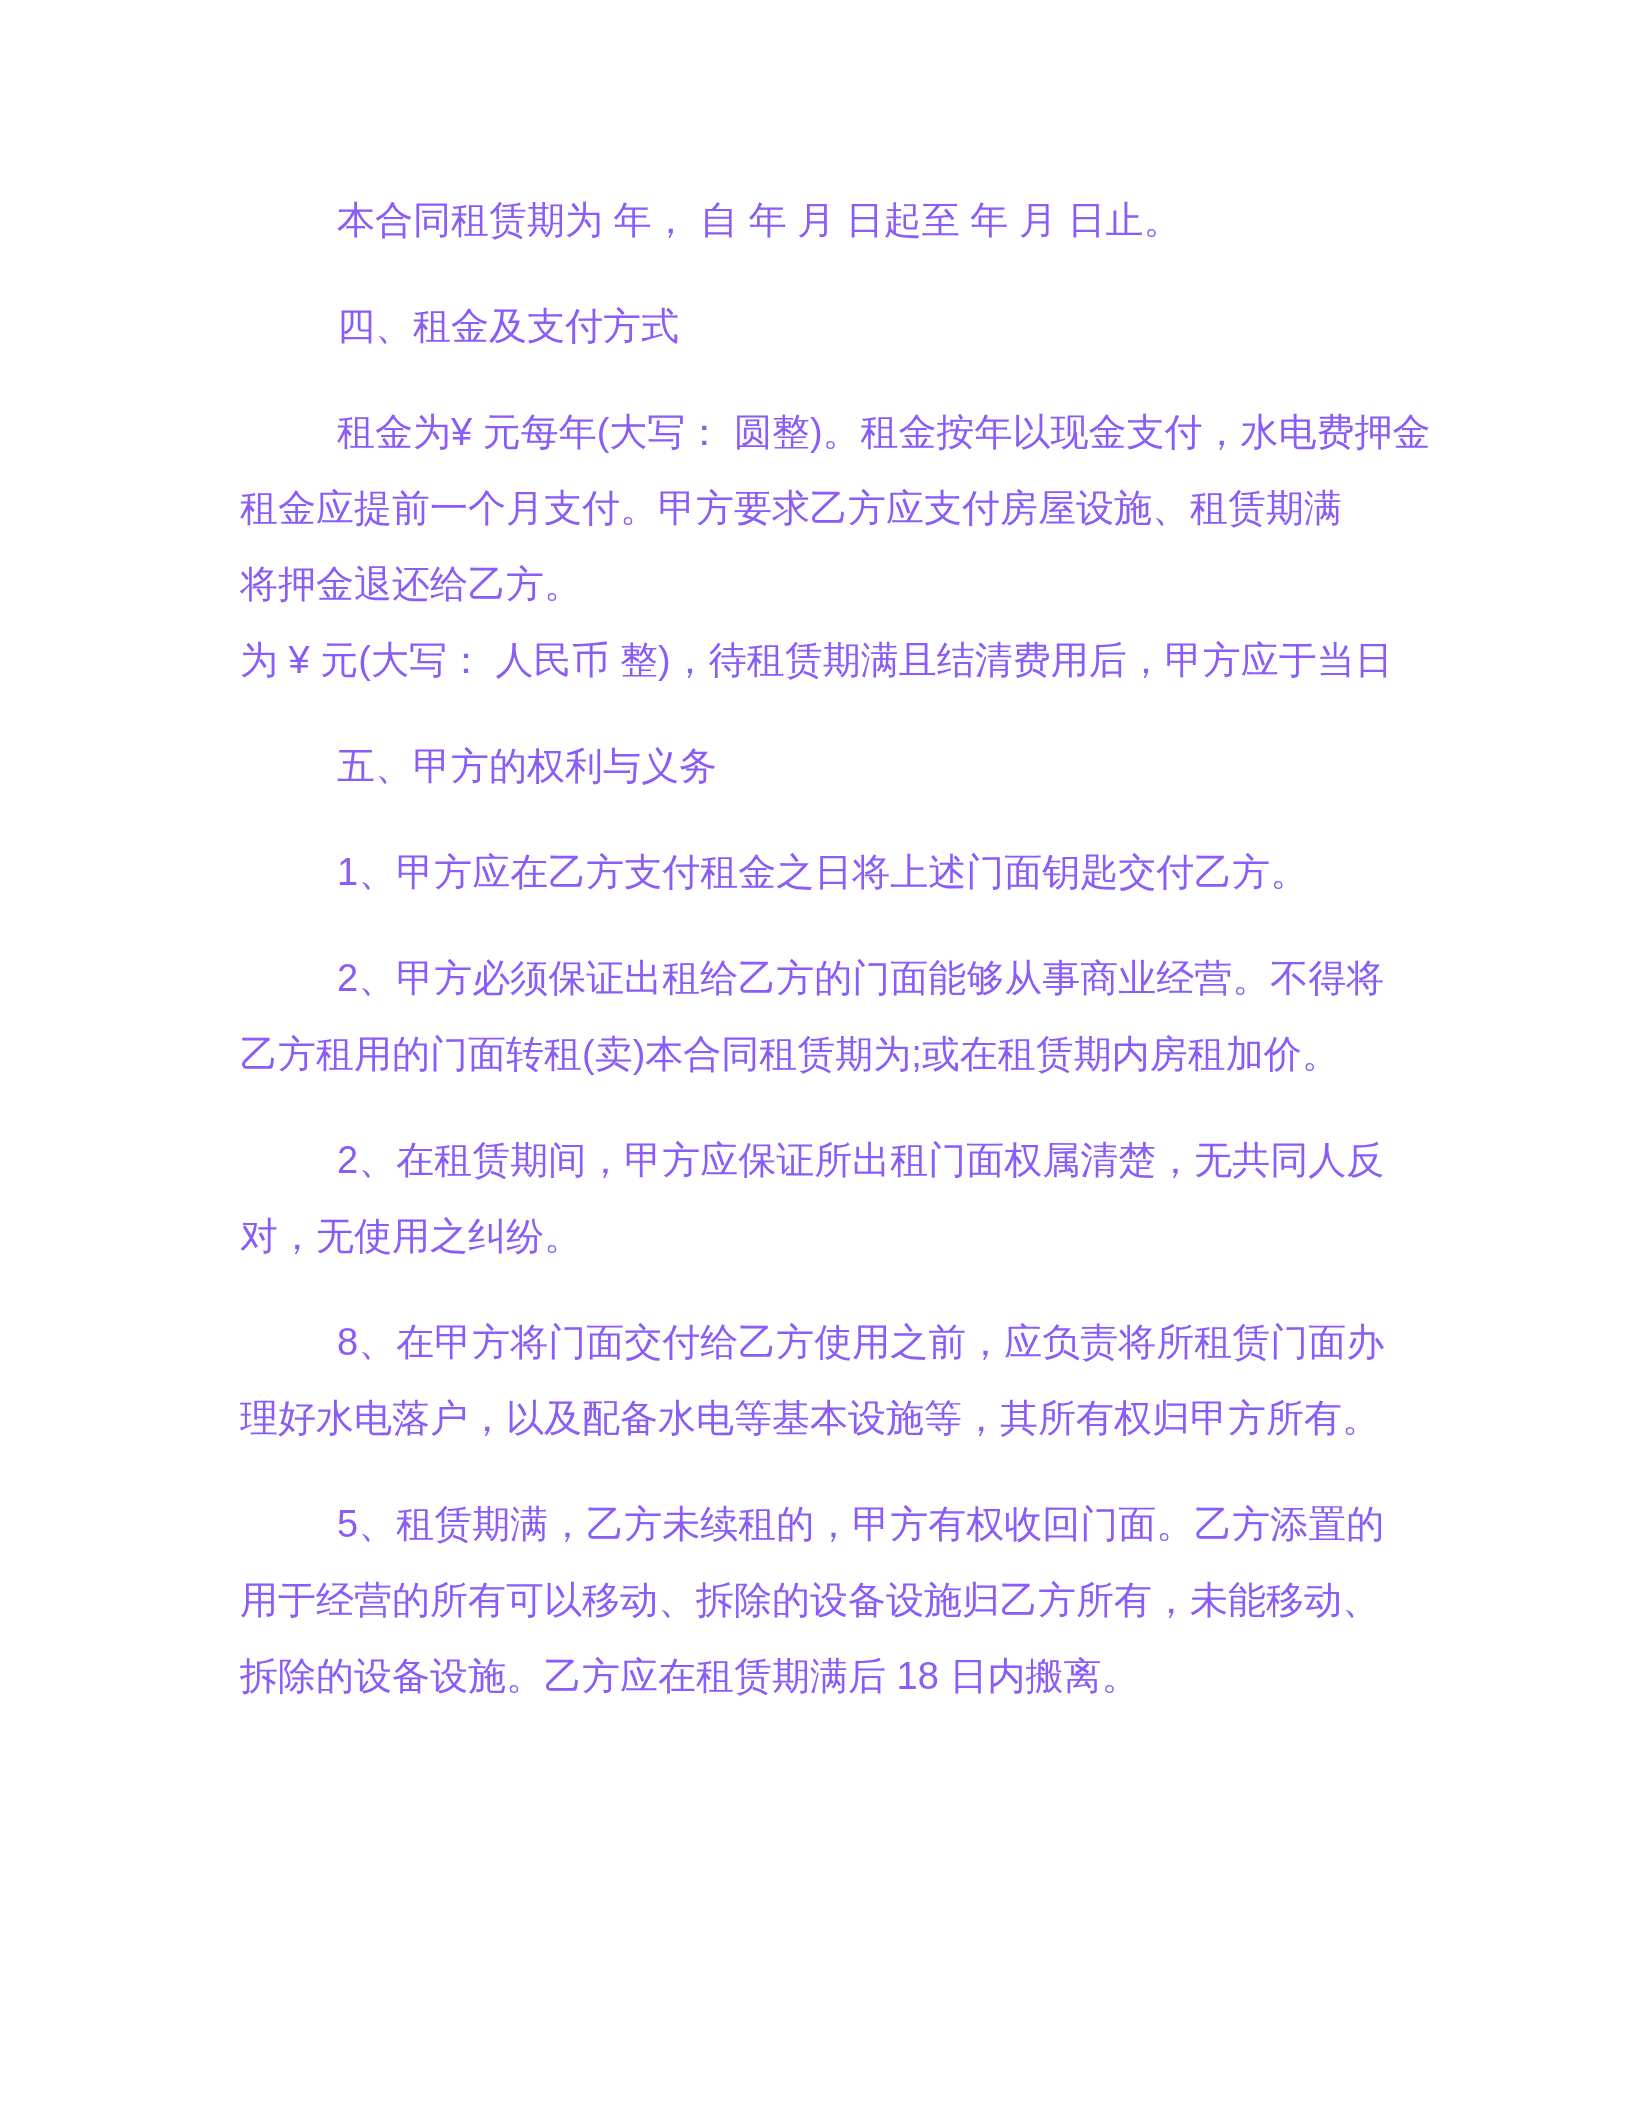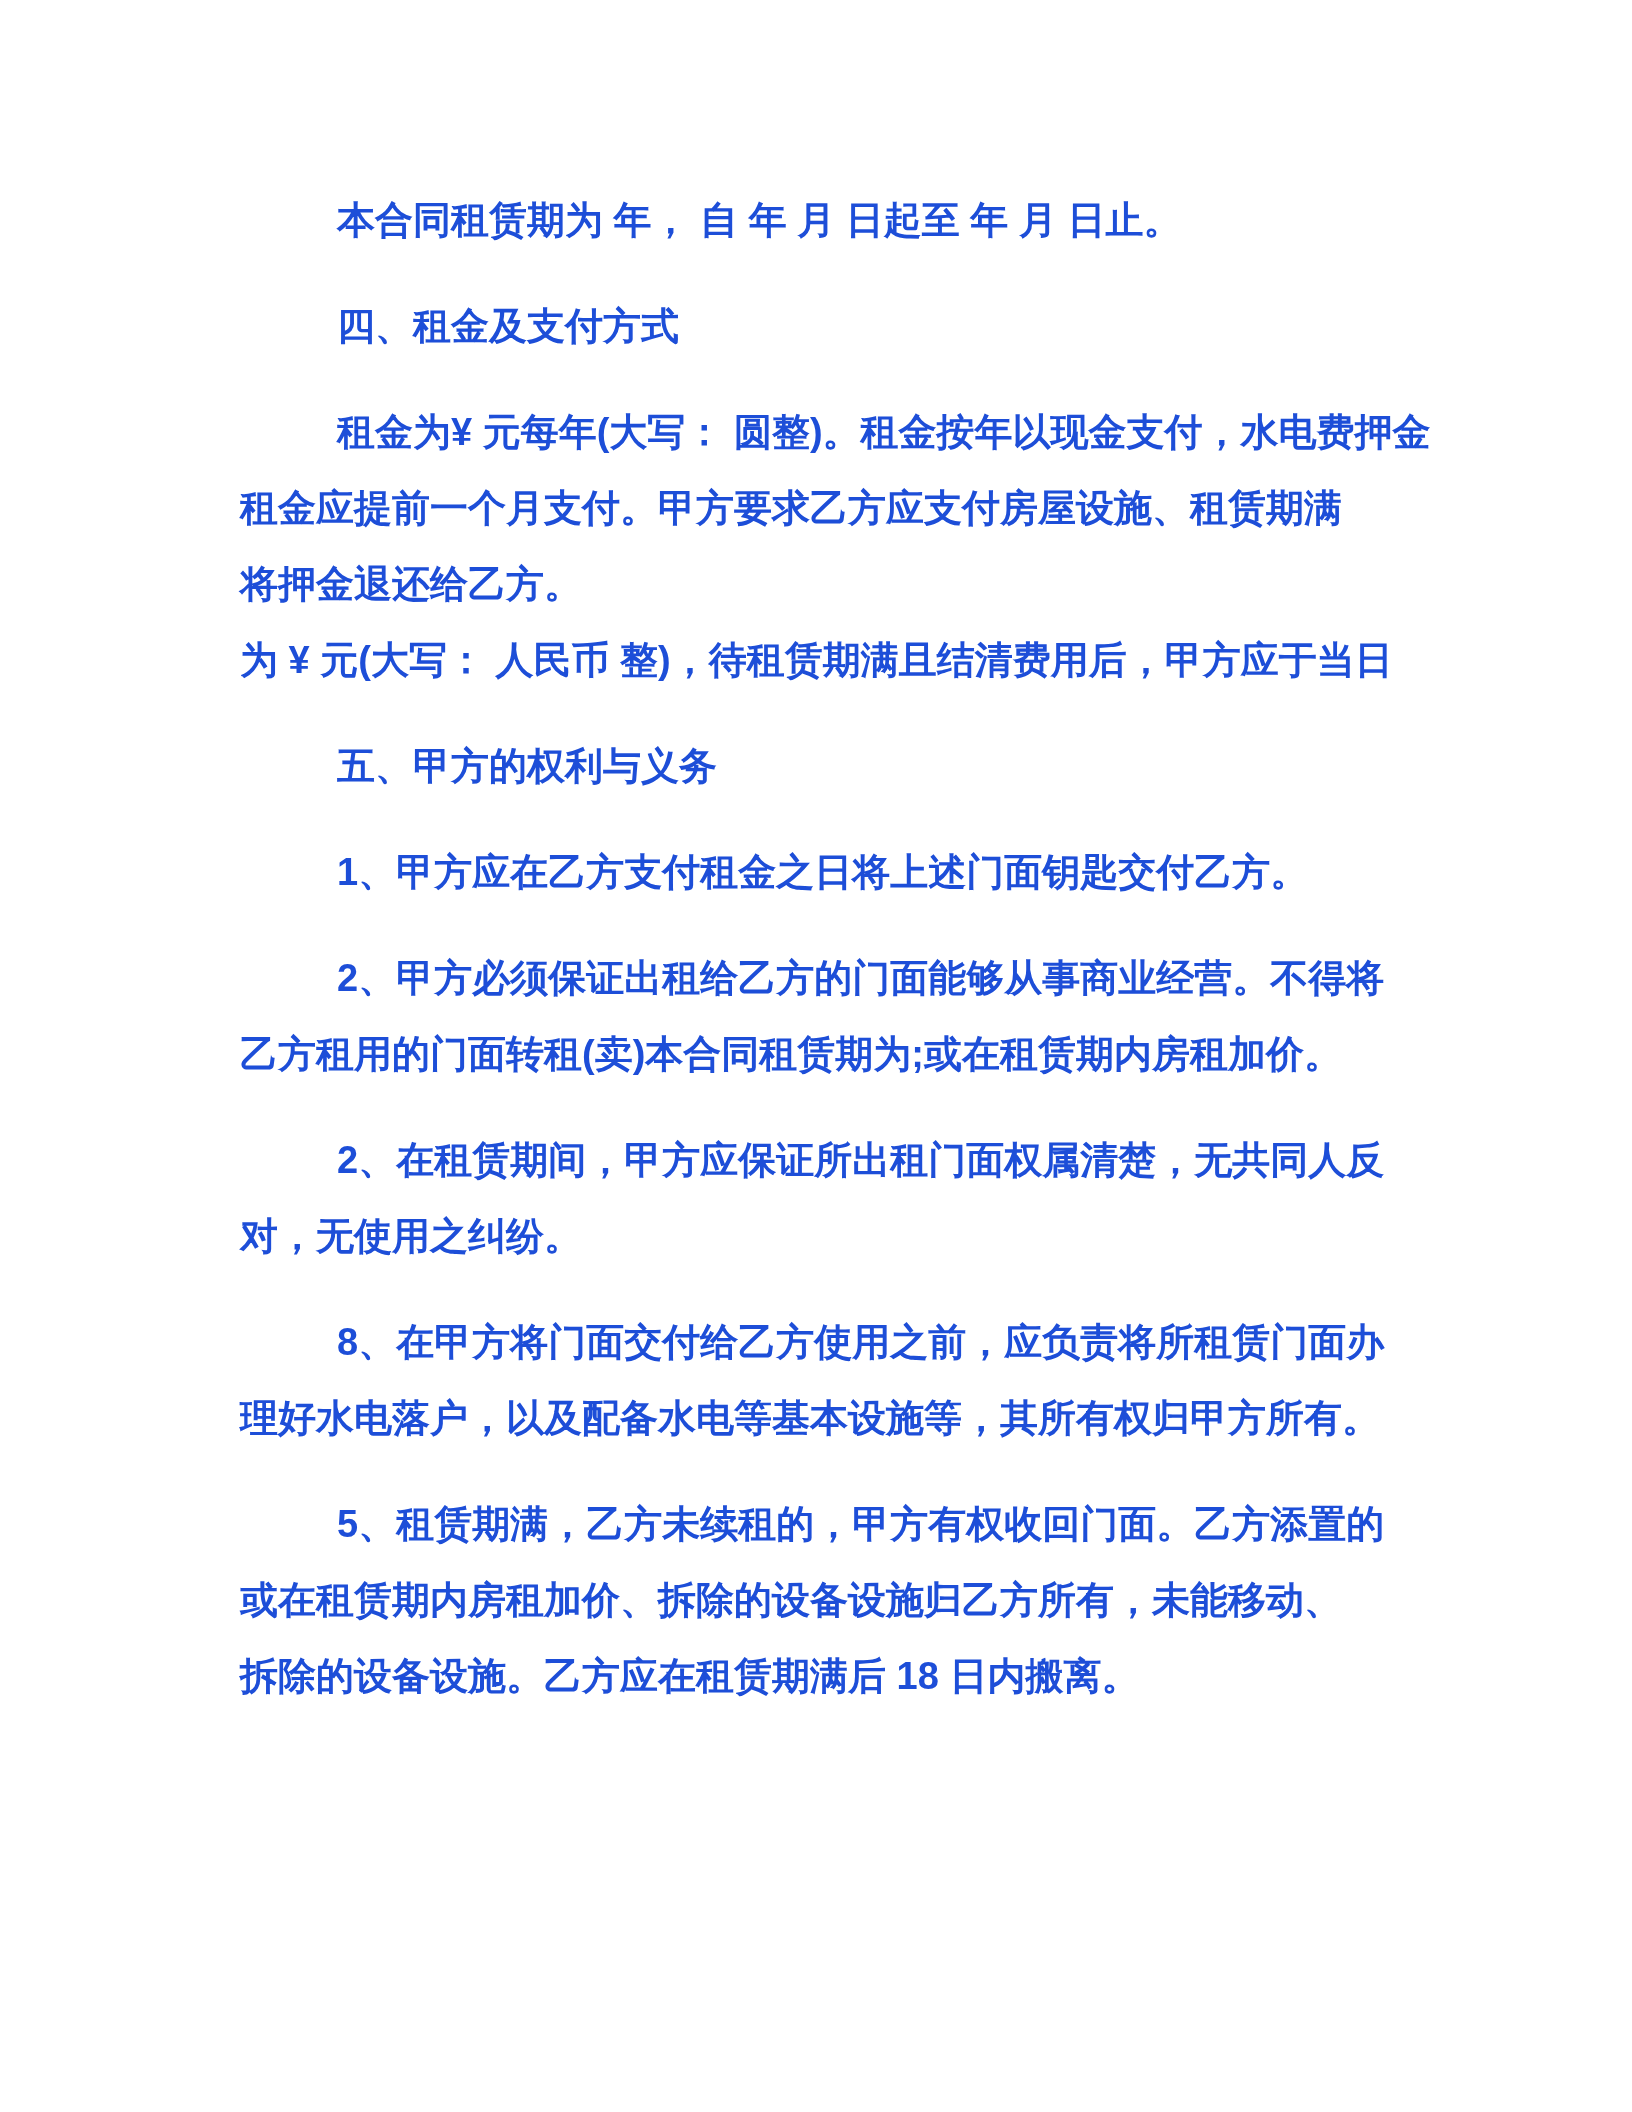--- a/index.html
+++ b/index.html
@@ -17,24 +17,24 @@
   }
   .content {
     position: absolute;
     left: 240px;
     top: 182px;
     width: 1150px;
     color: #000000;
   }
   .para {
     font-size: 38px;
-    font-weight: 700;
+    font-weight: 400;
     line-height: 76px;
     margin: 0 0 30px 0;
-    color: #1d4ed8;
+    color: #8b5cf6;
   }
   .para .line {
     white-space: pre;
   }
   .para .line.first {
     padding-left: 97px;
   }
 </style>
 </head>
 <body>
@@ -66,17 +66,17 @@
       <div class="para body">
         <div class="line first">2、在租赁期间，甲方应保证所出租门面权属清楚，无共同人反</div>
         <div class="line">对，无使用之纠纷。</div>
       </div>
       <div class="para body">
         <div class="line first">8、在甲方将门面交付给乙方使用之前，应负责将所租赁门面办</div>
         <div class="line">理好水电落户，以及配备水电等基本设施等，其所有权归甲方所有。</div>
       </div>
       <div class="para body">
         <div class="line first">5、租赁期满，乙方未续租的，甲方有权收回门面。乙方添置的</div>
-        <div class="line">或在租赁期内房租加价、拆除的设备设施归乙方所有，未能移动、</div>
+        <div class="line">用于经营的所有可以移动、拆除的设备设施归乙方所有，未能移动、</div>
         <div class="line">拆除的设备设施。乙方应在租赁期满后 18 日内搬离。</div>
       </div>
     </main>
 </div>
 
 </body></html>

